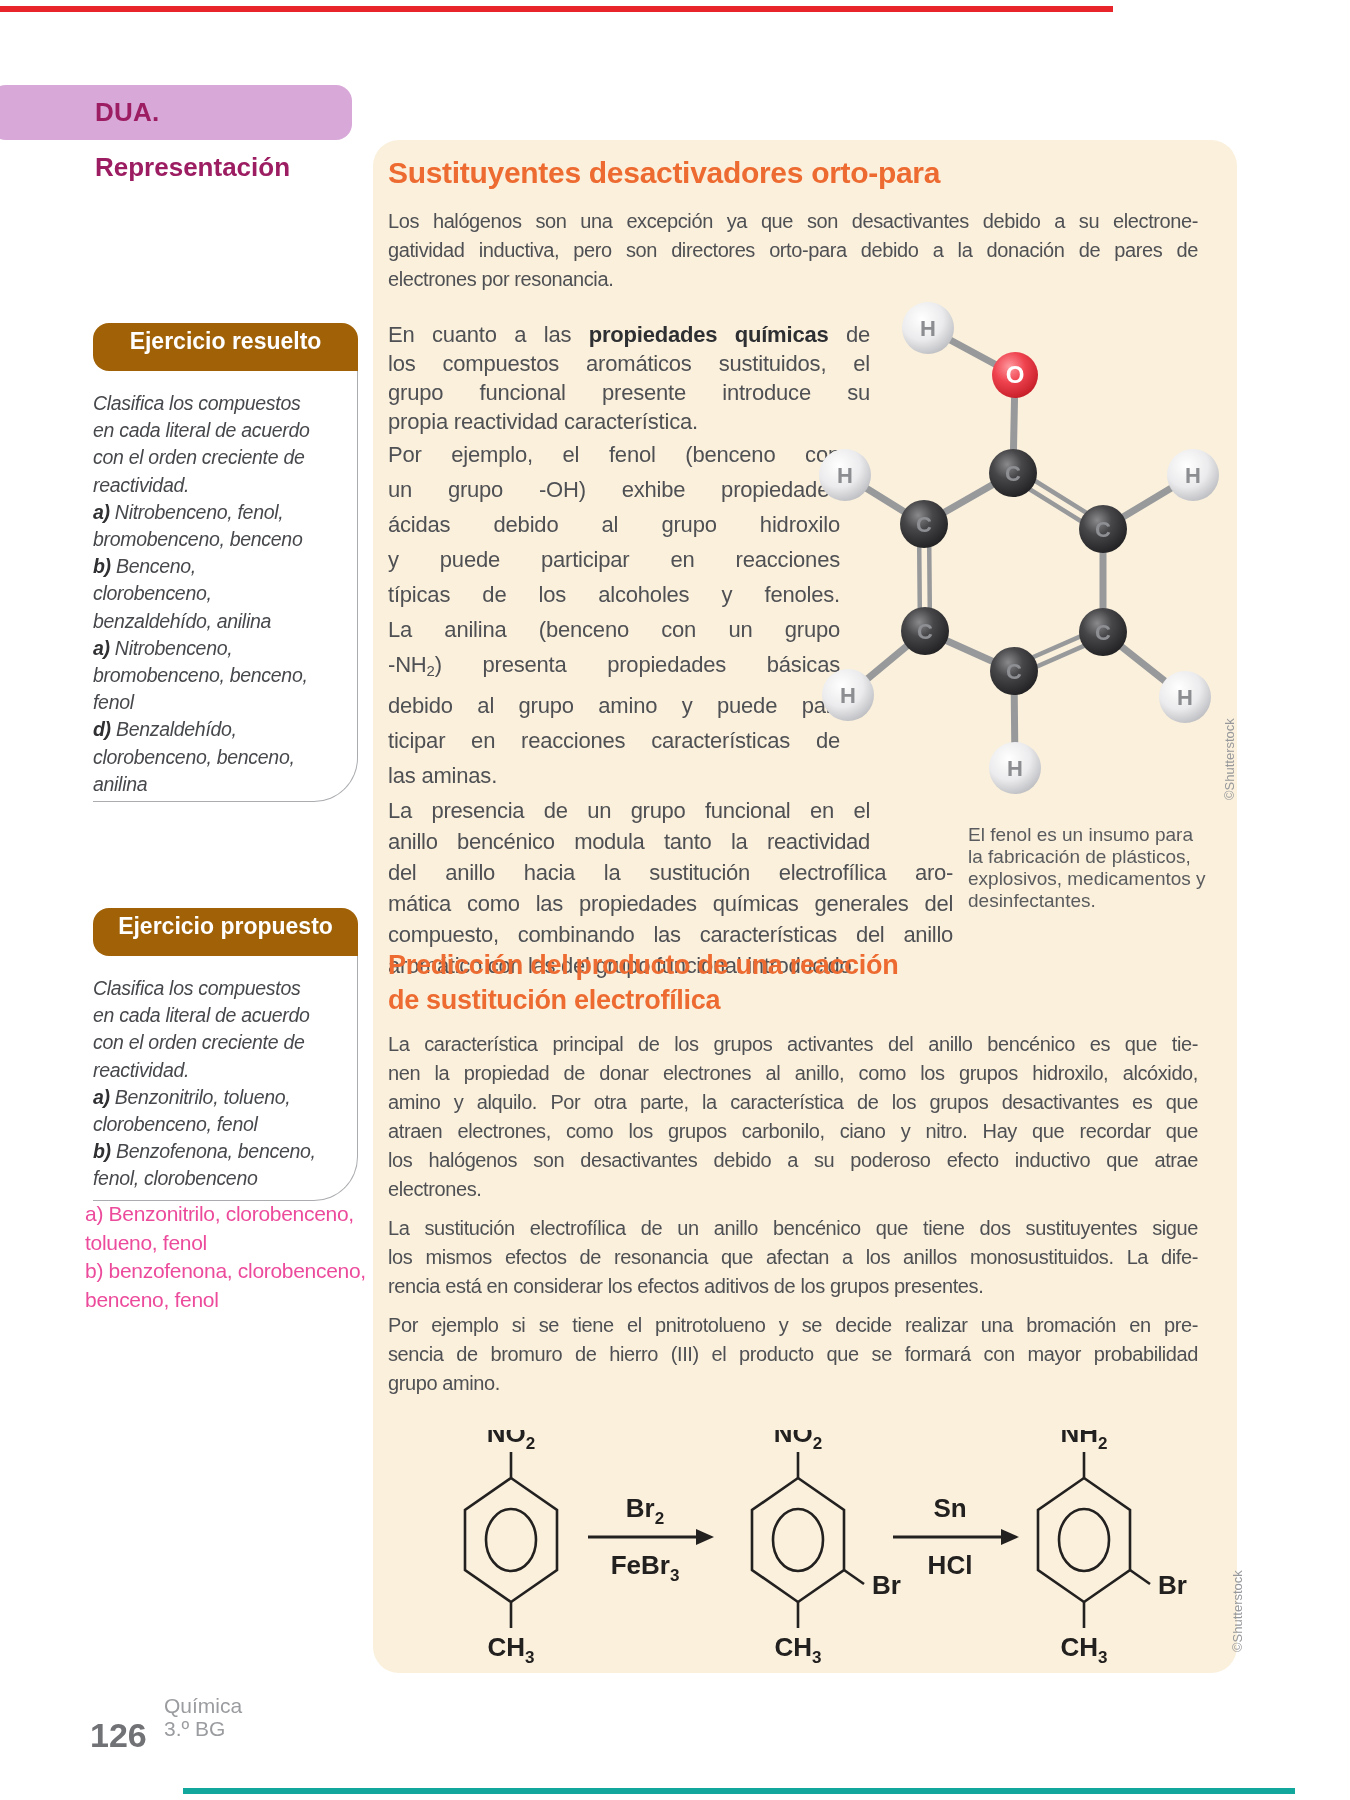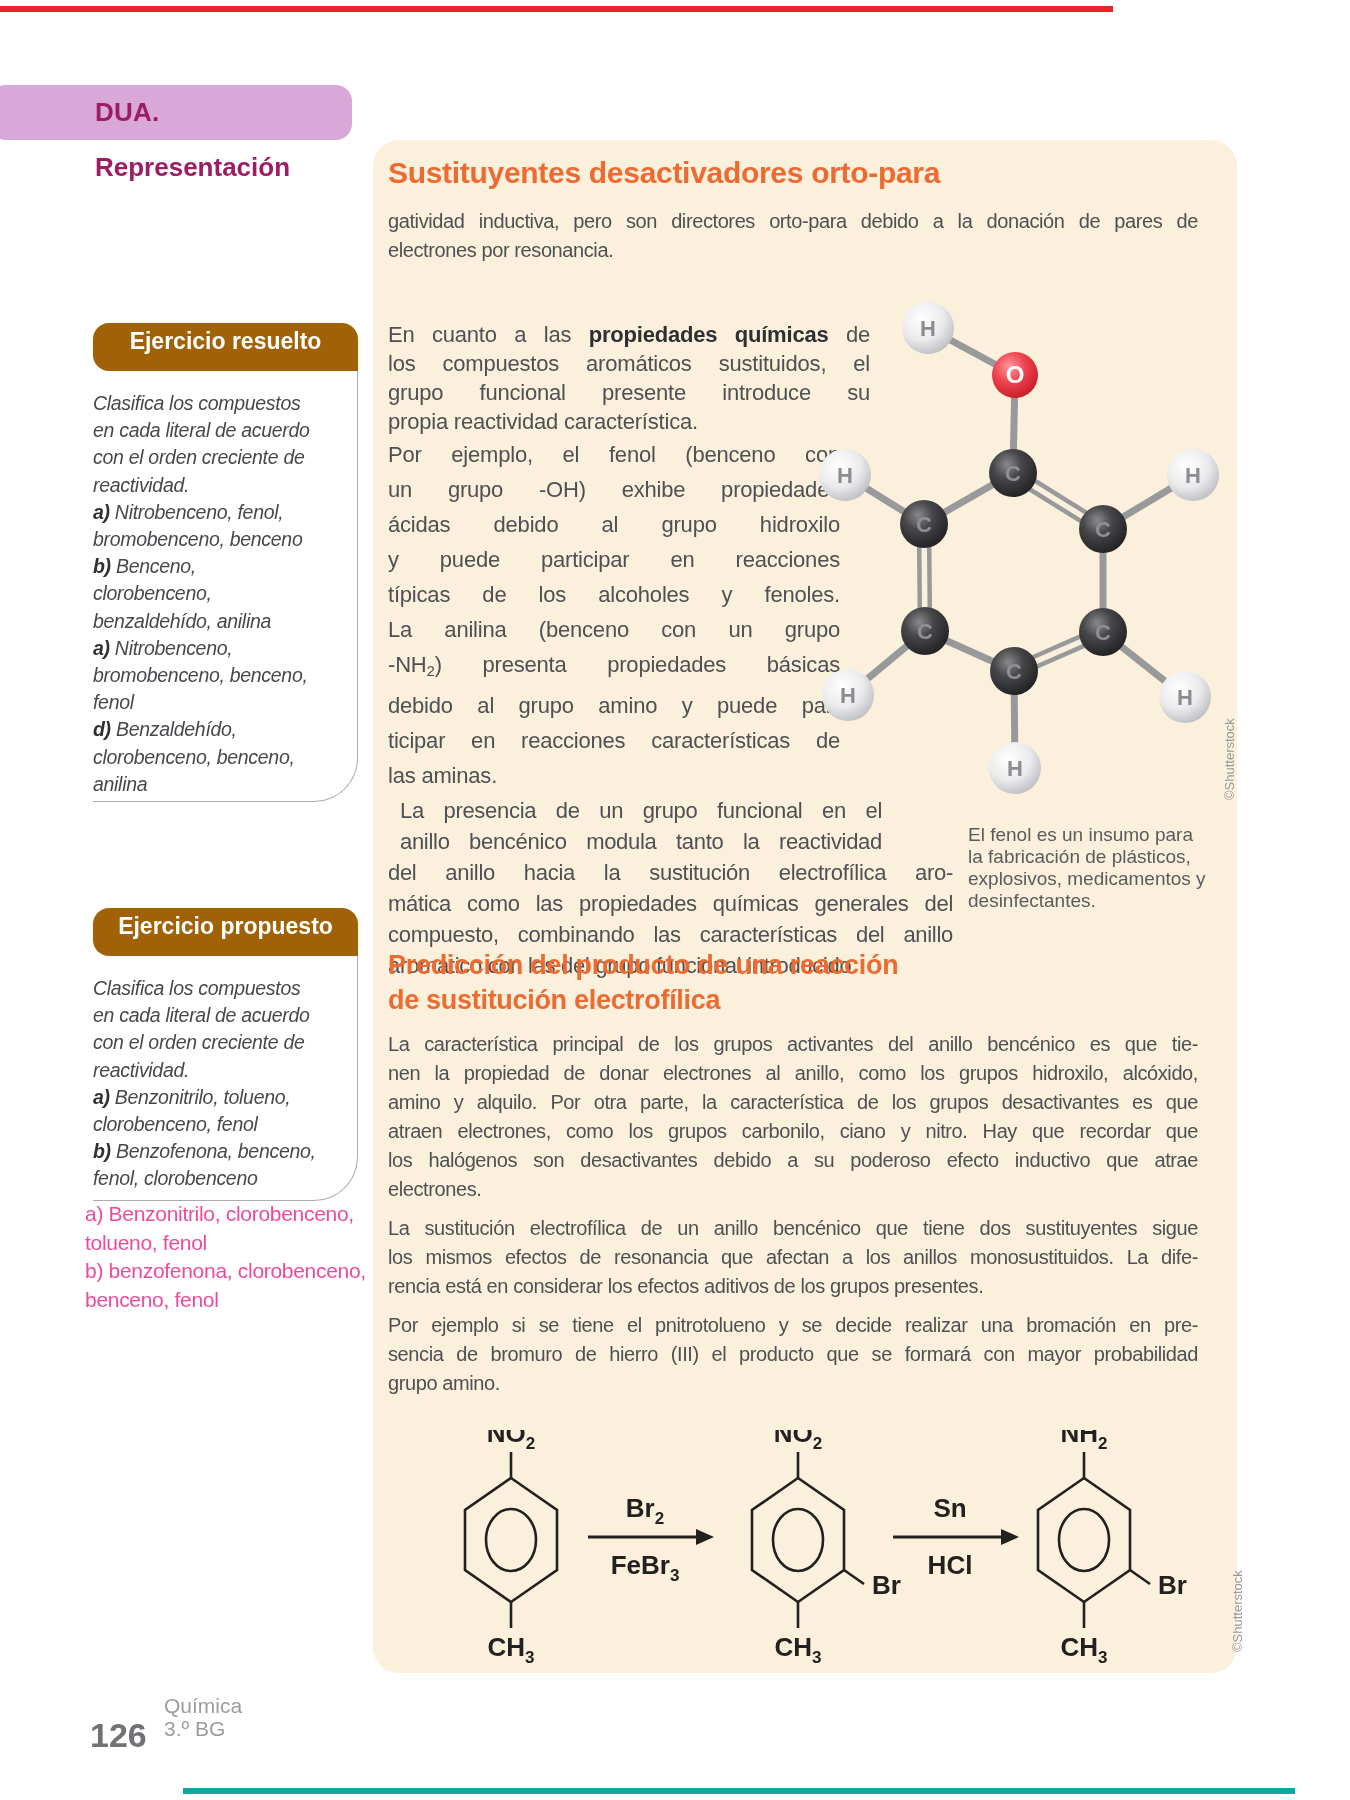--- a/index.html
+++ b/index.html
@@ -21,21 +21,21 @@
       letter-spacing:-.3px;line-height:35px;}
   .para .ln{line-height:29px;font-size:20px;letter-spacing:-.4px;}
   .jl{text-align:justify;text-align-last:justify;}
   .p1{left:388px;top:207px;width:810px;}
   .p2{left:388px;top:320px;width:482px;}
   .p2 .ln{font-size:22px;letter-spacing:-.2px;line-height:29px;}
   .p3{left:388px;top:437px;width:452px;}
   .p3 .ln{font-size:22px;letter-spacing:-.2px;line-height:35px;}
   .p4{left:388px;top:795px;width:600px;}
   .p4 .ln{font-size:22px;letter-spacing:-.3px;line-height:31px;}
-  .p4 .ln:nth-child(-n+2){width:482px;margin-left:12px;}
+  .p4 .ln:nth-child(-n+2){width:482px;}
   .p4 .ln:nth-child(n+3){width:565px;}
   .p4 .ln:last-child{width:auto;}
   .p5{left:388px;top:1030px;width:810px;}
   .p6{left:388px;top:1214px;width:810px;}
   .p7{left:388px;top:1311px;width:810px;}
   .para b{color:#2e2f32;margin-top:12px;}
   .subsc{font-size:.68em;vertical-align:-4px;}
   
   .caption{left:968px;top:824px;width:262px;font-size:19px;line-height:22px;color:#5a5b5e;}
   .credit{font-size:13px;color:#97989b;transform-origin:0 0;transform:rotate(-90deg);white-space:nowrap;}
@@ -67,20 +67,21 @@
 
 <div class="abs bar-red"></div>
 <div class="abs bar-teal"></div>
 
 <div class="abs dua"><span class="b">DUA.</span><span class="r"> Representación</span></div>
 
 <div class="abs panel"></div>
 
 <div class="abs h1">Sustituyentes desactivadores orto-para</div>
 <div class="abs para p1">
+    <div class="ln jl">Los halógenos son una excepción ya que son desactivantes debido a su electrone-</div>
     <div class="ln jl">gatividad inductiva, pero son directores orto-para debido a la donación de pares de</div>
     <div class="ln">electrones por resonancia.</div>
   </div>
 <div class="abs para p2">
     <div class="ln jl">En cuanto a las <b>propiedades químicas</b> de</div>
     <div class="ln jl">los compuestos aromáticos sustituidos, el</div>
     <div class="ln jl">grupo funcional presente introduce su</div>
     <div class="ln">propia reactividad característica.</div>
   </div>
 <div class="abs para p3">

